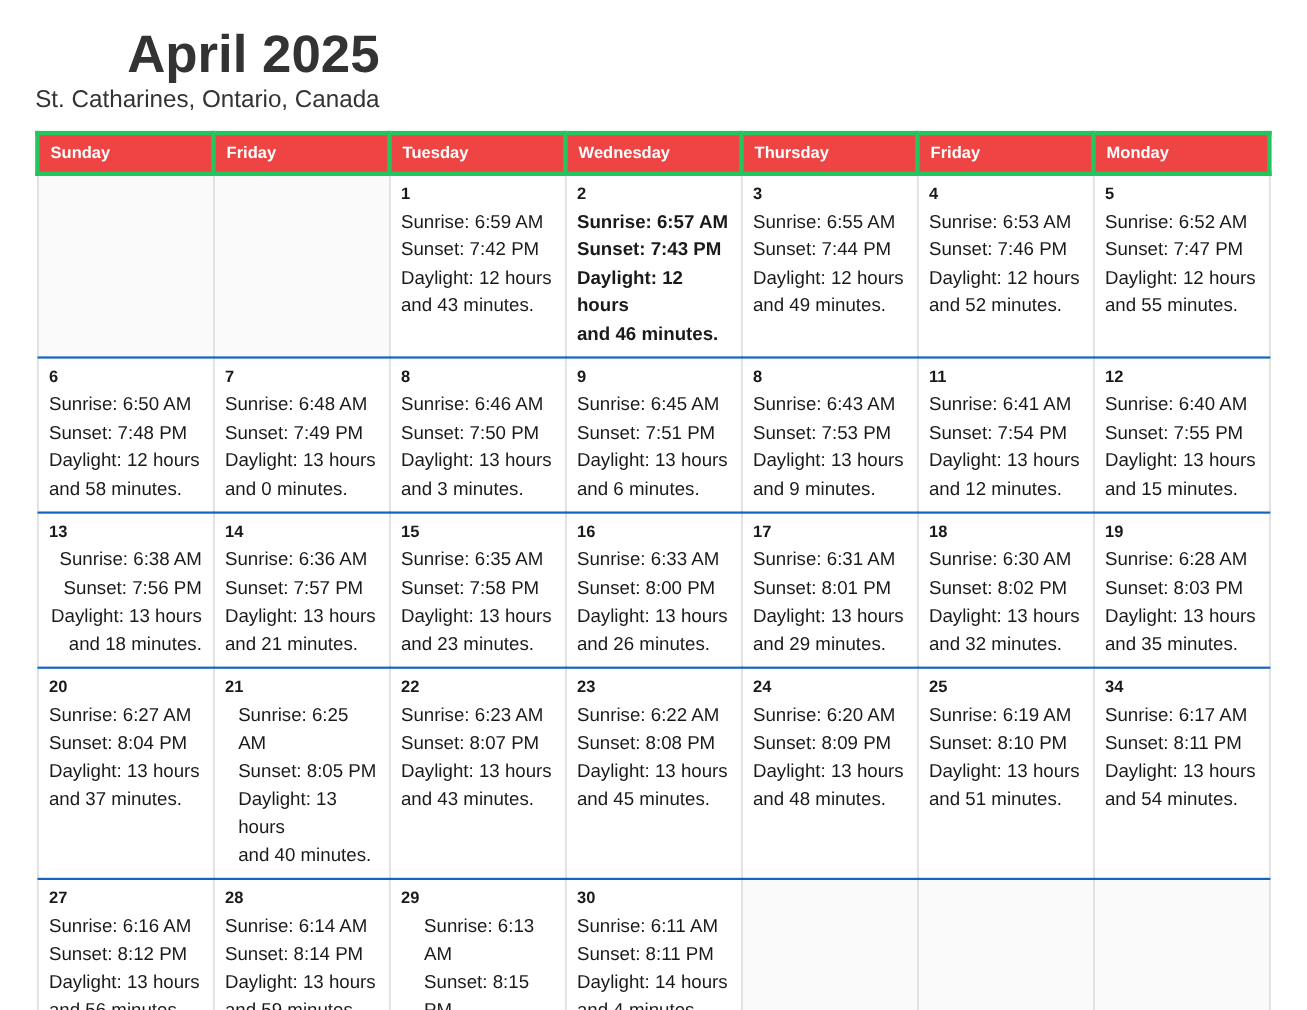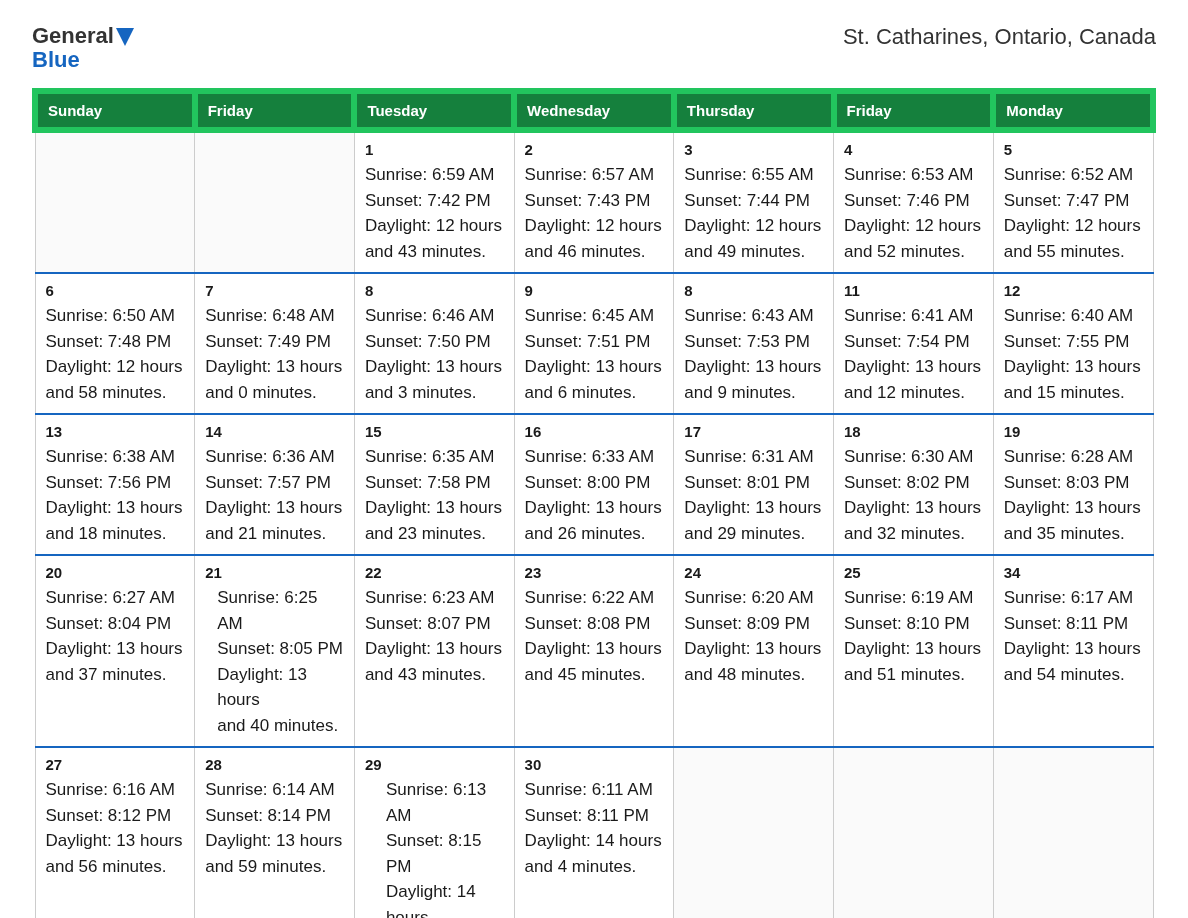--- a/index.html
+++ b/index.html
@@ -43,27 +43,27 @@
     .title-block h2 {
       font-size: 22px;
       font-weight: normal;
       color: #333;
     }
     table {
       width: 100%;
       border-collapse: collapse;
     }
     thead tr th {
-      background-color: #15803d;
+      background-color: #ef4444;
       color: #fff;
       font-size: 15px;
       font-weight: bold;
       padding: 8px 10px;
       text-align: left;
-      border: 6px solid #22c55e;
+      border: 4px solid #22c55e;
     }
     tbody tr td {
       vertical-align: top;
       padding: 8px 10px;
       border: 1px solid #ccc;
       font-size: 13px;
       color: #333;
       width: 14.28%;
       min-height: 100px;
     }
@@ -83,34 +83,22 @@
       background: #fafafa;
     }
     tbody tr {
       border-bottom: 2px solid #1565c0;
     }
   </style>
 </head>
 <body>
 
 <div class="header">
-  <div class="logo">
-    <div style="line-height:1.1">
-      <div style="display:flex;align-items:center;">
-        <span class="logo-text-general">General</span>
-        <svg width="18" height="18" viewBox="0 0 18 18" style="margin-left:2px;margin-top:2px;">
-          <polygon points="0,0 18,0 9,18" fill="#1565c0"></polygon>
-        </svg>
-      </div>
-      <div>
-        <span class="logo-text-blue">Blue</span>
-      </div>
-    </div>
-  </div>
   <div class="title-block">
+    <h1>April 2025</h1>
     <h2>St. Catharines, Ontario, Canada</h2>
   </div>
 </div>
 
 <table>
   <thead>
     <tr>
     <th>Sunday</th>
         <th>Friday</th>
         <th>Tuesday</th>
@@ -126,21 +114,21 @@
         <td class="empty"></td>
         <td>
           <span class="day-number">1</span>
           <div class="day-info" style="white-space: pre-line;">Sunrise: 6:59 AM
 Sunset: 7:42 PM
 Daylight: 12 hours
 and 43 minutes.</div>
         </td>
         <td>
           <span class="day-number">2</span>
-          <div class="day-info" style="white-space: pre-line;">Sunrise: 6:57 AM
+          <div class="day-info" style="white-space: pre-line; font-weight: bold;">Sunrise: 6:57 AM
 Sunset: 7:43 PM
 Daylight: 12 hours
 and 46 minutes.</div>
         </td>
         <td>
           <span class="day-number">3</span>
           <div class="day-info" style="white-space: pre-line;">Sunrise: 6:55 AM
 Sunset: 7:44 PM
 Daylight: 12 hours
 and 49 minutes.</div>
@@ -207,21 +195,21 @@
           <span class="day-number">12</span>
           <div class="day-info" style="white-space: pre-line;">Sunrise: 6:40 AM
 Sunset: 7:55 PM
 Daylight: 13 hours
 and 15 minutes.</div>
         </td>
       </tr>
       <tr>
         <td>
           <span class="day-number">13</span>
-          <div class="day-info" style="white-space: pre-line;">Sunrise: 6:38 AM
+          <div class="day-info" style="white-space: pre-line; text-align: right;">Sunrise: 6:38 AM
 Sunset: 7:56 PM
 Daylight: 13 hours
 and 18 minutes.</div>
         </td>
         <td>
           <span class="day-number">14</span>
           <div class="day-info" style="white-space: pre-line;">Sunrise: 6:36 AM
 Sunset: 7:57 PM
 Daylight: 13 hours
 and 21 minutes.</div>

